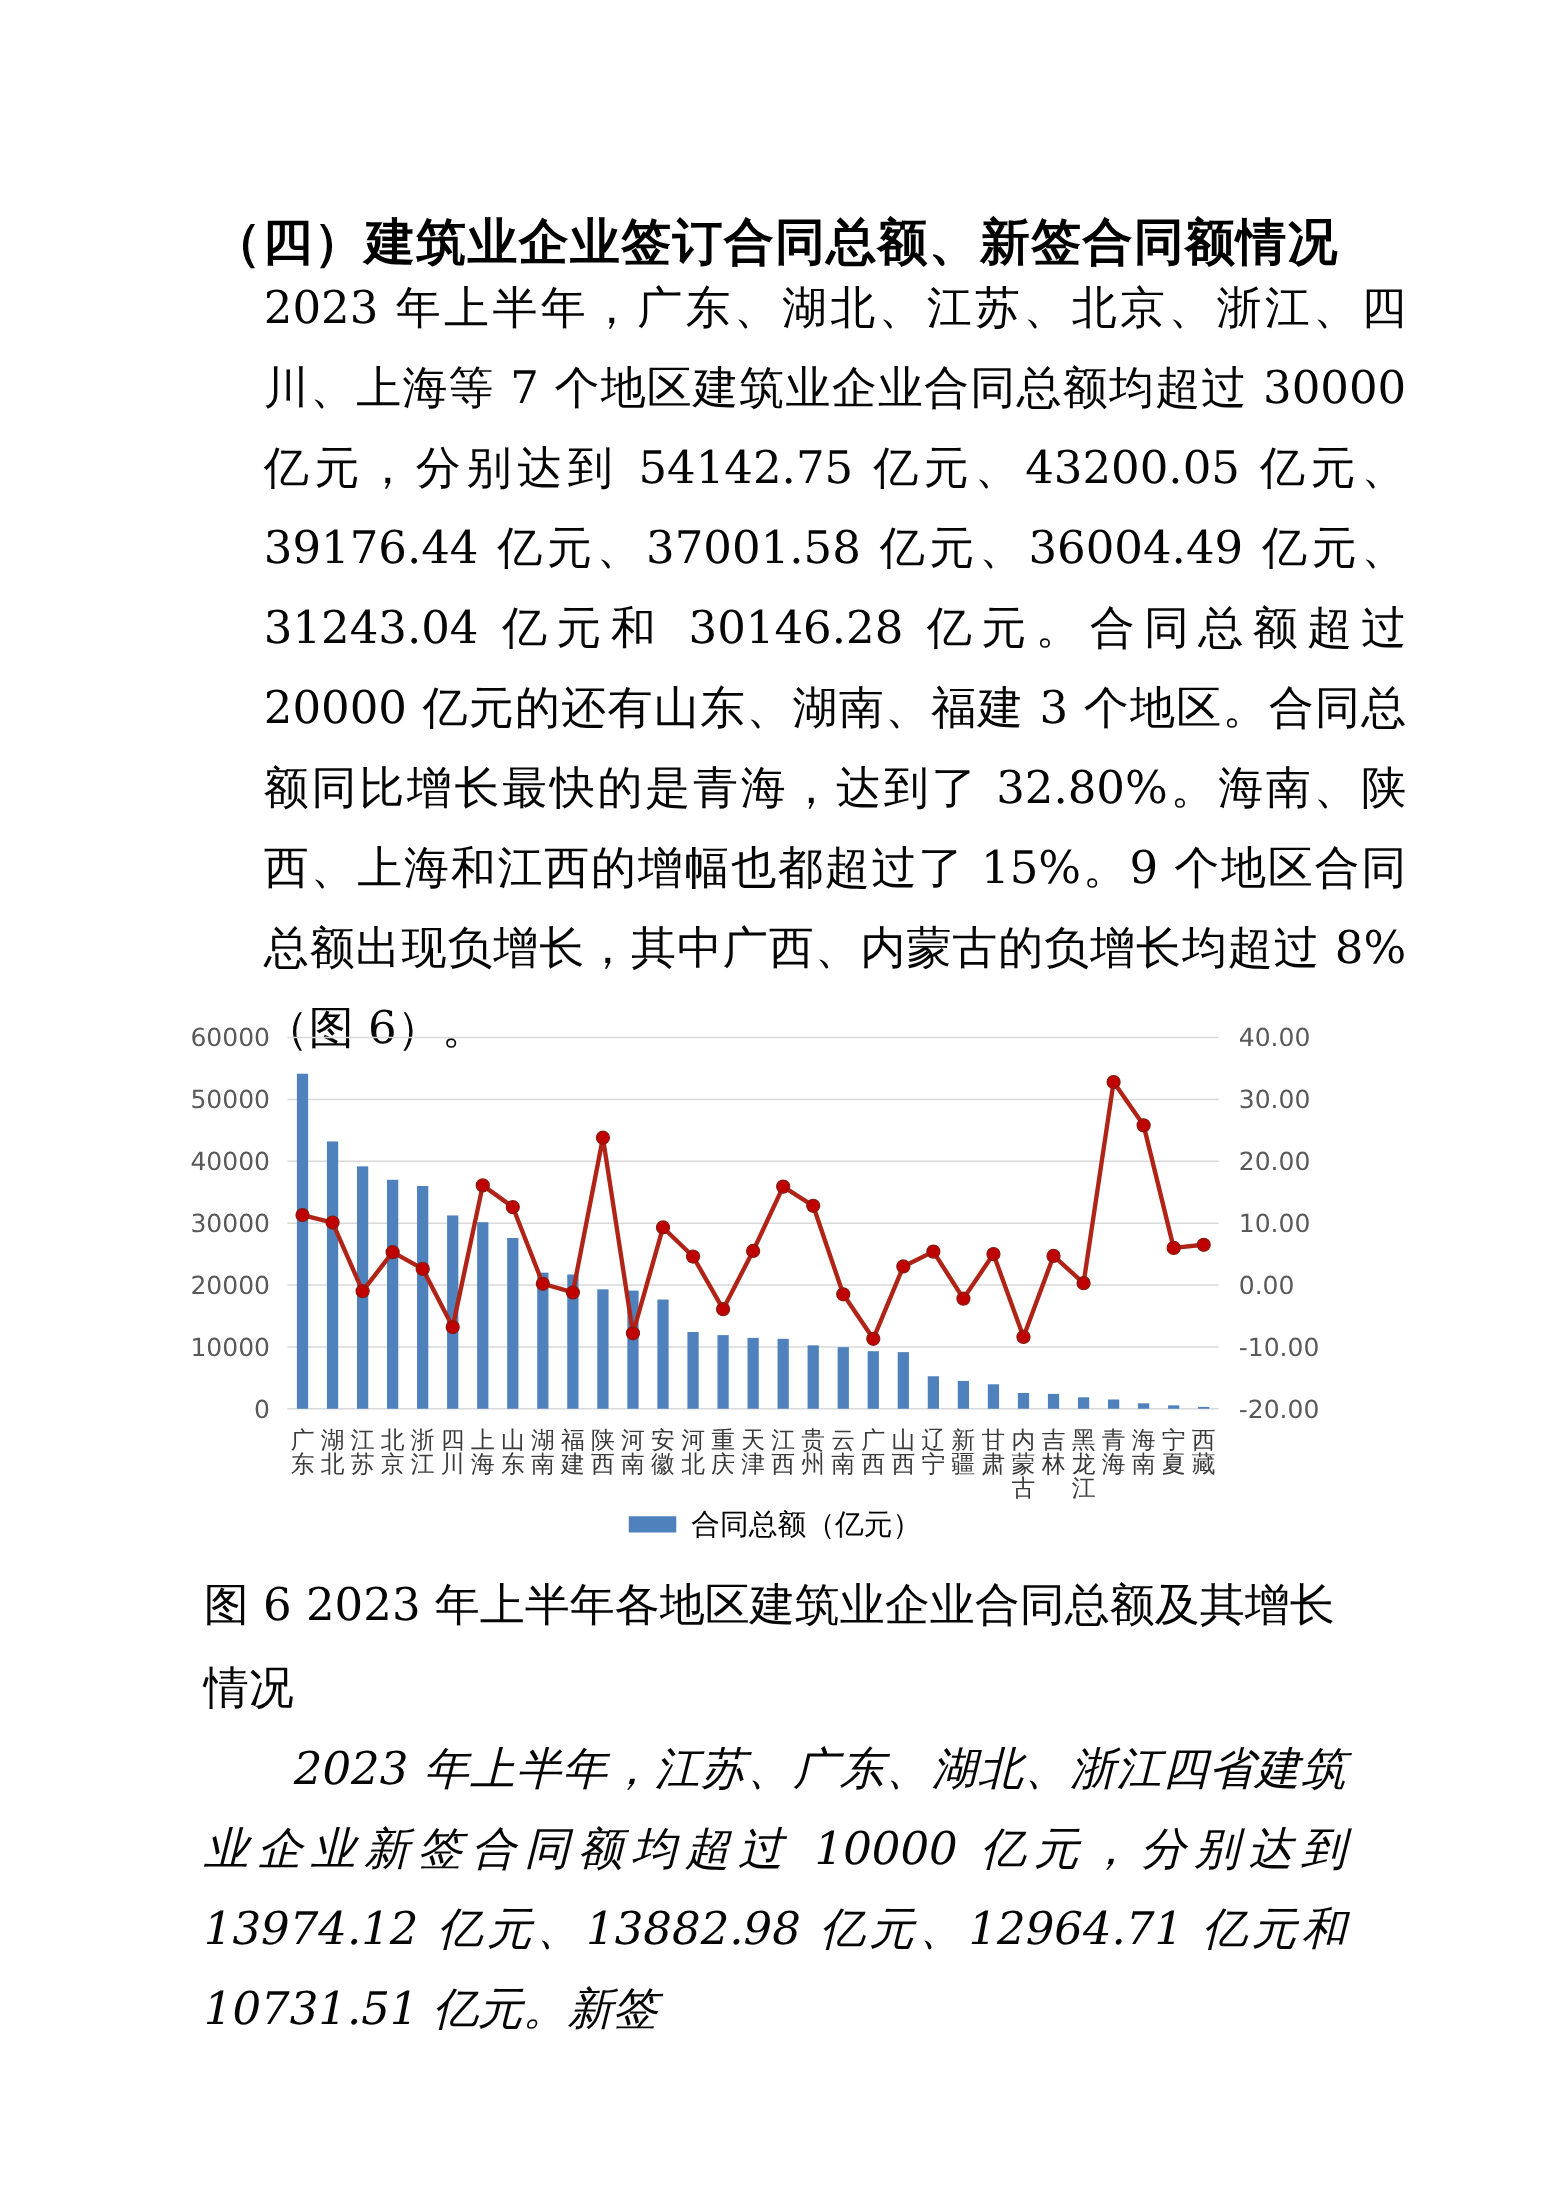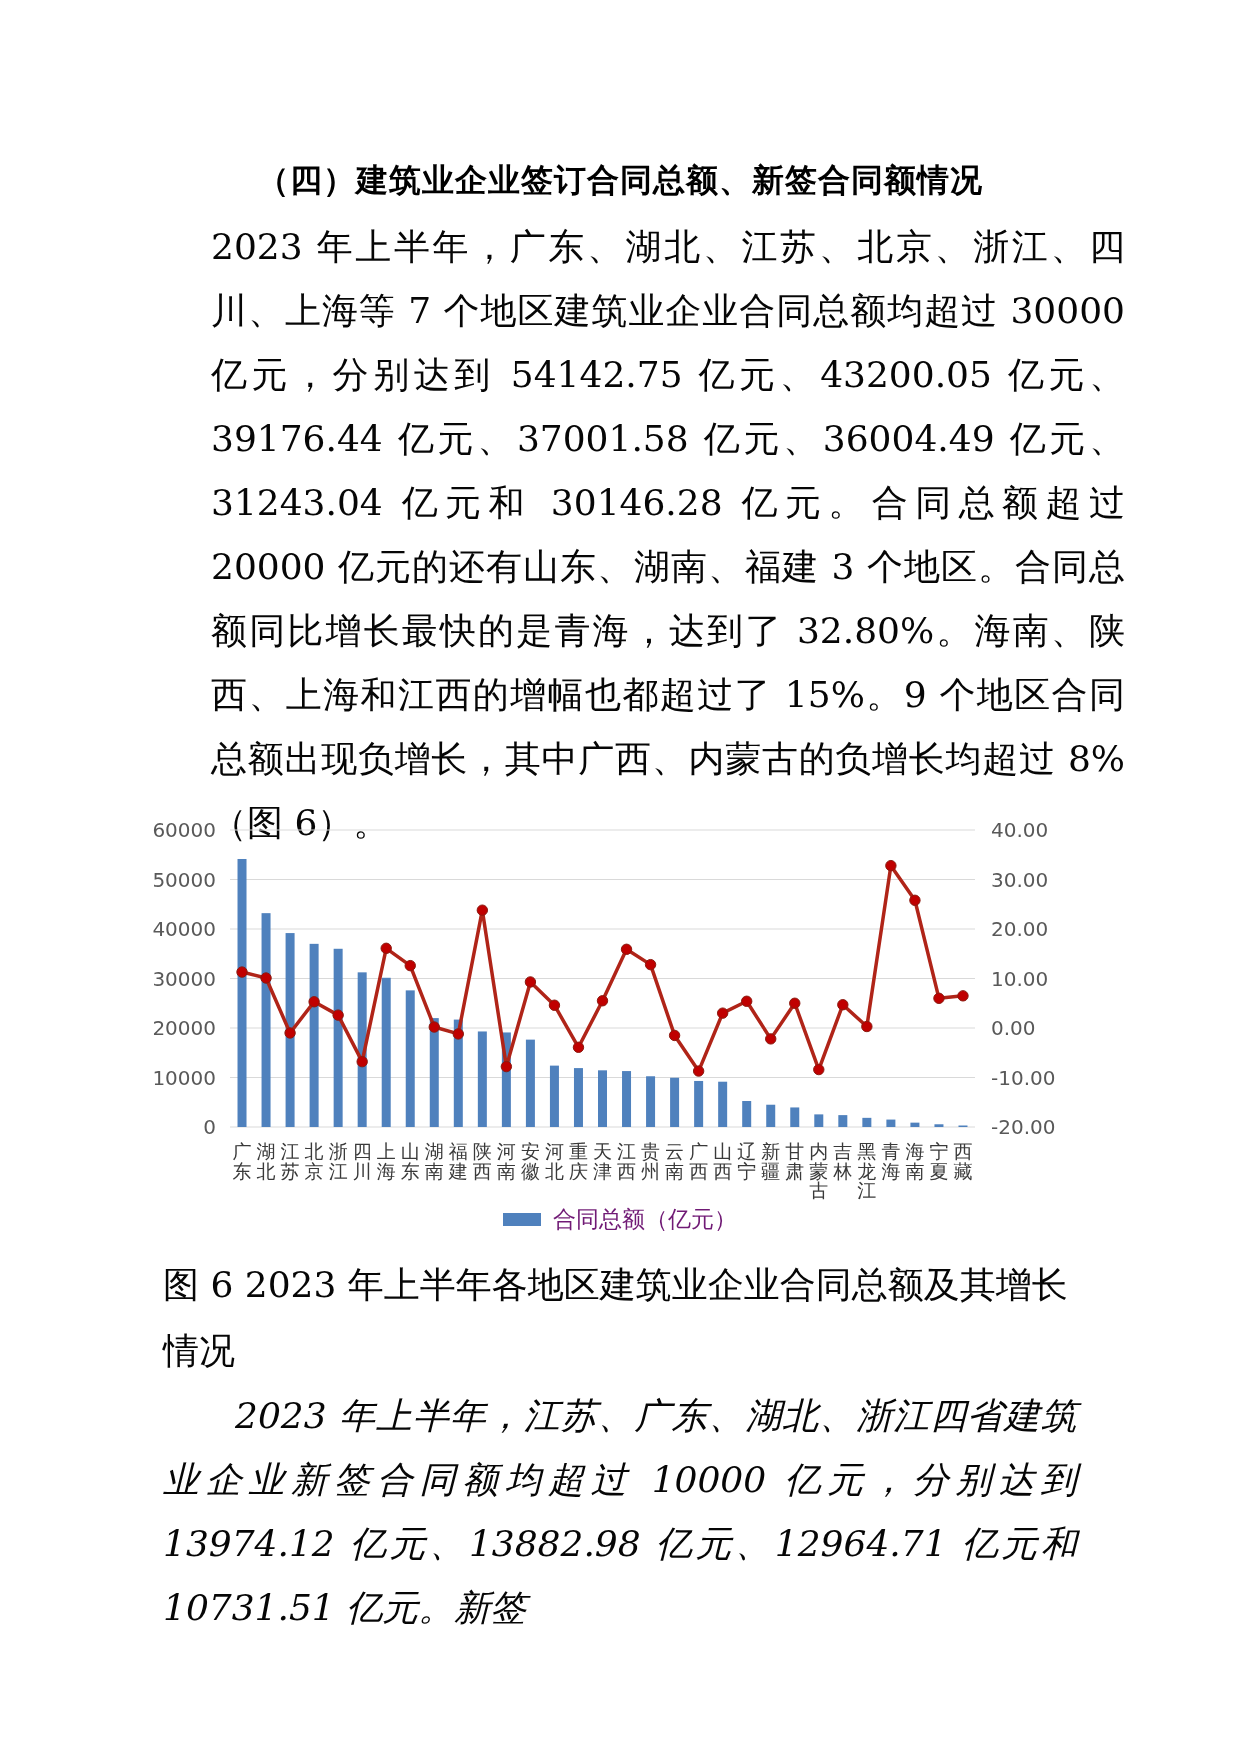--- a/index.html
+++ b/index.html
@@ -1,32 +1,32 @@
 <!DOCTYPE html>
 <html><head>
 <meta charset="utf-8">
 <style>
   html,body{margin:0;padding:0;}
   body{width:1240px;height:1754px;background:#ffffff;overflow:hidden;
        font-family:"DejaVu Serif","Liberation Serif",serif;color:#000;}
   .page{position:relative;width:1240px;height:1754px;background:#fff;}
-  .heading{position:absolute;top:158px;left:163px;width:914px;text-align:center;
-           font-size:32px;font-weight:bold;line-height:44px;letter-spacing:1px;}
+  .heading{position:absolute;top:172px;left:163px;width:914px;text-align:center;
+           font-size:40px;font-weight:bold;line-height:44px;letter-spacing:1px;}
   .para{position:absolute;left:163px;width:914px;font-size:36px;line-height:64px;
         text-align:justify;text-align-last:left;color:#060606;}
   #para1{top:215px;margin-left:48px;}
   #para2{top:1384px;text-indent:2em;font-style:italic;}
   .caption{position:absolute;top:1252px;left:163px;width:914px;text-align:left;
            font-size:36px;line-height:66px;color:#060606;}
   svg.chart{position:absolute;top:805px;left:0;width:1240px;height:445px;}
   .ax{font:20px "DejaVu Sans","Liberation Sans",sans-serif;fill:#595959;}
   .xl{font:19px "DejaVu Sans","Liberation Sans",sans-serif;fill:#3a3a3a;}
   .legend{position:absolute;top:1204px;left:0;width:1240px;display:flex;
           justify-content:center;align-items:center;gap:74px;
-          font:23px "DejaVu Sans","Liberation Sans",sans-serif;color:#701a75;}
+          font:23px "DejaVu Sans","Liberation Sans",sans-serif;color:#000000;}
   .legend .item{display:flex;align-items:center;gap:12px;}
   .sw{display:inline-block;width:38px;height:13px;background:#4f81bd;}
   .lineicon{position:relative;display:inline-block;width:46px;height:12px;}
   .lineicon .seg{position:absolute;top:5px;left:0;width:46px;height:3.5px;background:#b02418;}
   .lineicon .dot{position:absolute;top:1px;left:17px;width:11px;height:11px;border-radius:50%;
                  background:#c00000;border:1px solid #8b1a10;box-sizing:border-box;}
 </style>
 </head>
 <body>
 

